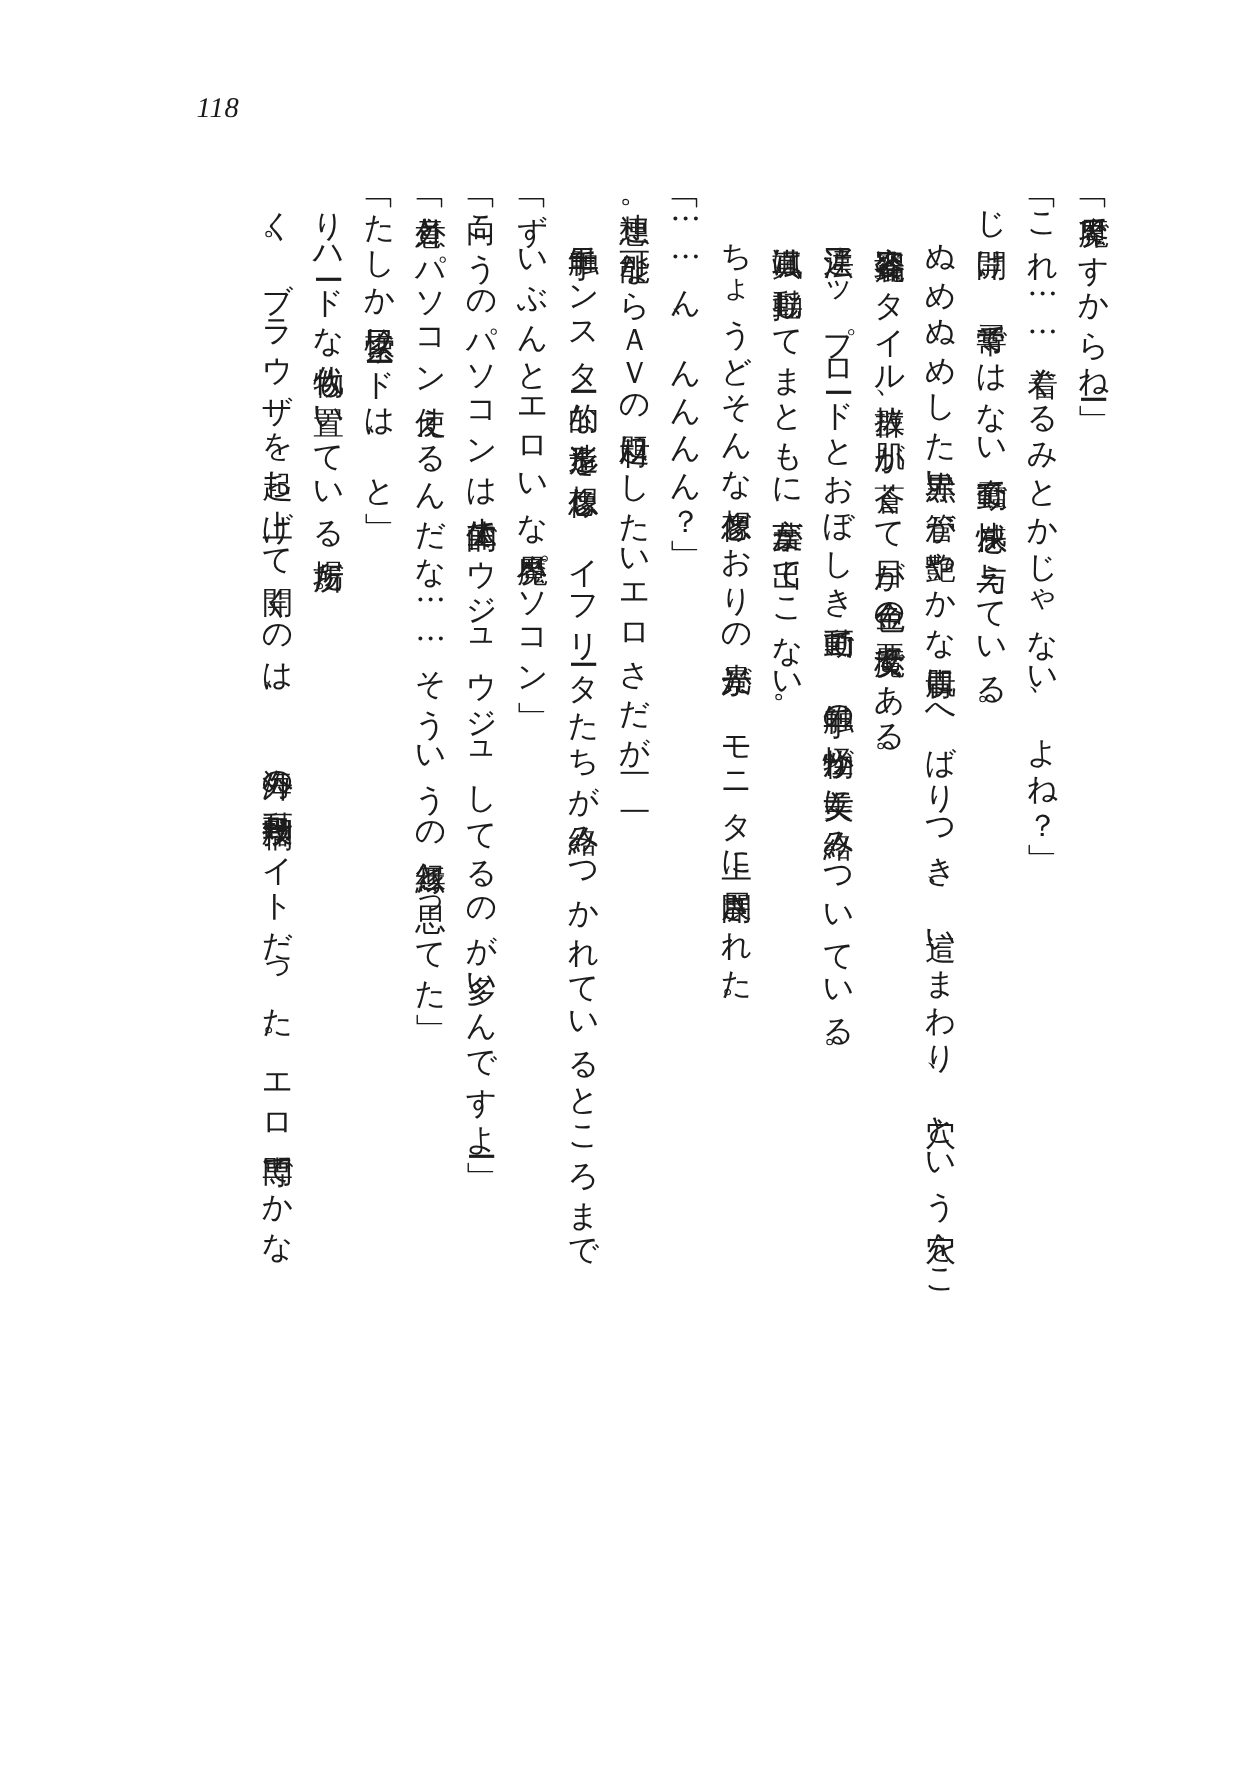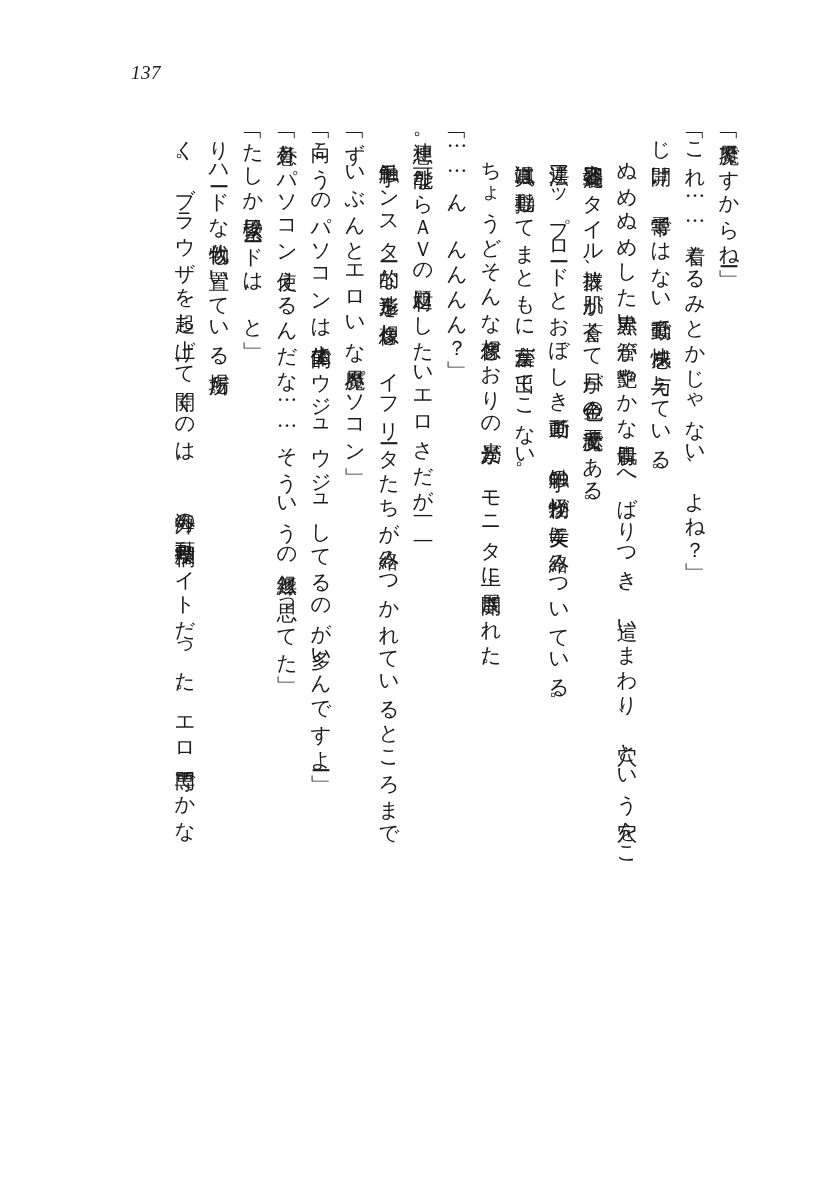--- a/index.html
+++ b/index.html
@@ -51,21 +51,21 @@
     margin-left: 13.5px;
     white-space: pre;
     font-feature-settings: "vert" 1;
   }
 </style>
 </head>
 <body>
 
 <div id="page">
 
-  <div id="page-number">137</div>
+  <div id="page-number">118</div>
 
   <div id="vtext">
       <div class="vcol">く。ブラウザを起ち上げて開くのは、　海外の動画投稿サイトだった。エロ専門でかな</div>
       <div class="vcol">りハードな代物も置いている場所だ。</div>
       <div class="vcol">「たしか検索ワードは、と」</div>
       <div class="vcol">「意外とパソコン使えるんだな……そういうの無縁と思ってた」</div>
       <div class="vcol">「向こうのパソコンは生体的でウジュウジュしてるのが多いんですよー」</div>
       <div class="vcol">「ずいぶんとエロいな魔界パソコン」</div>
       <div class="vcol">　触手モンスター的な造形を想像し、イフリータたちが絡みつかれているところまで</div>
       <div class="vcol">連想。可能ならＡＶの題材にしたいエロさだが——</div>

